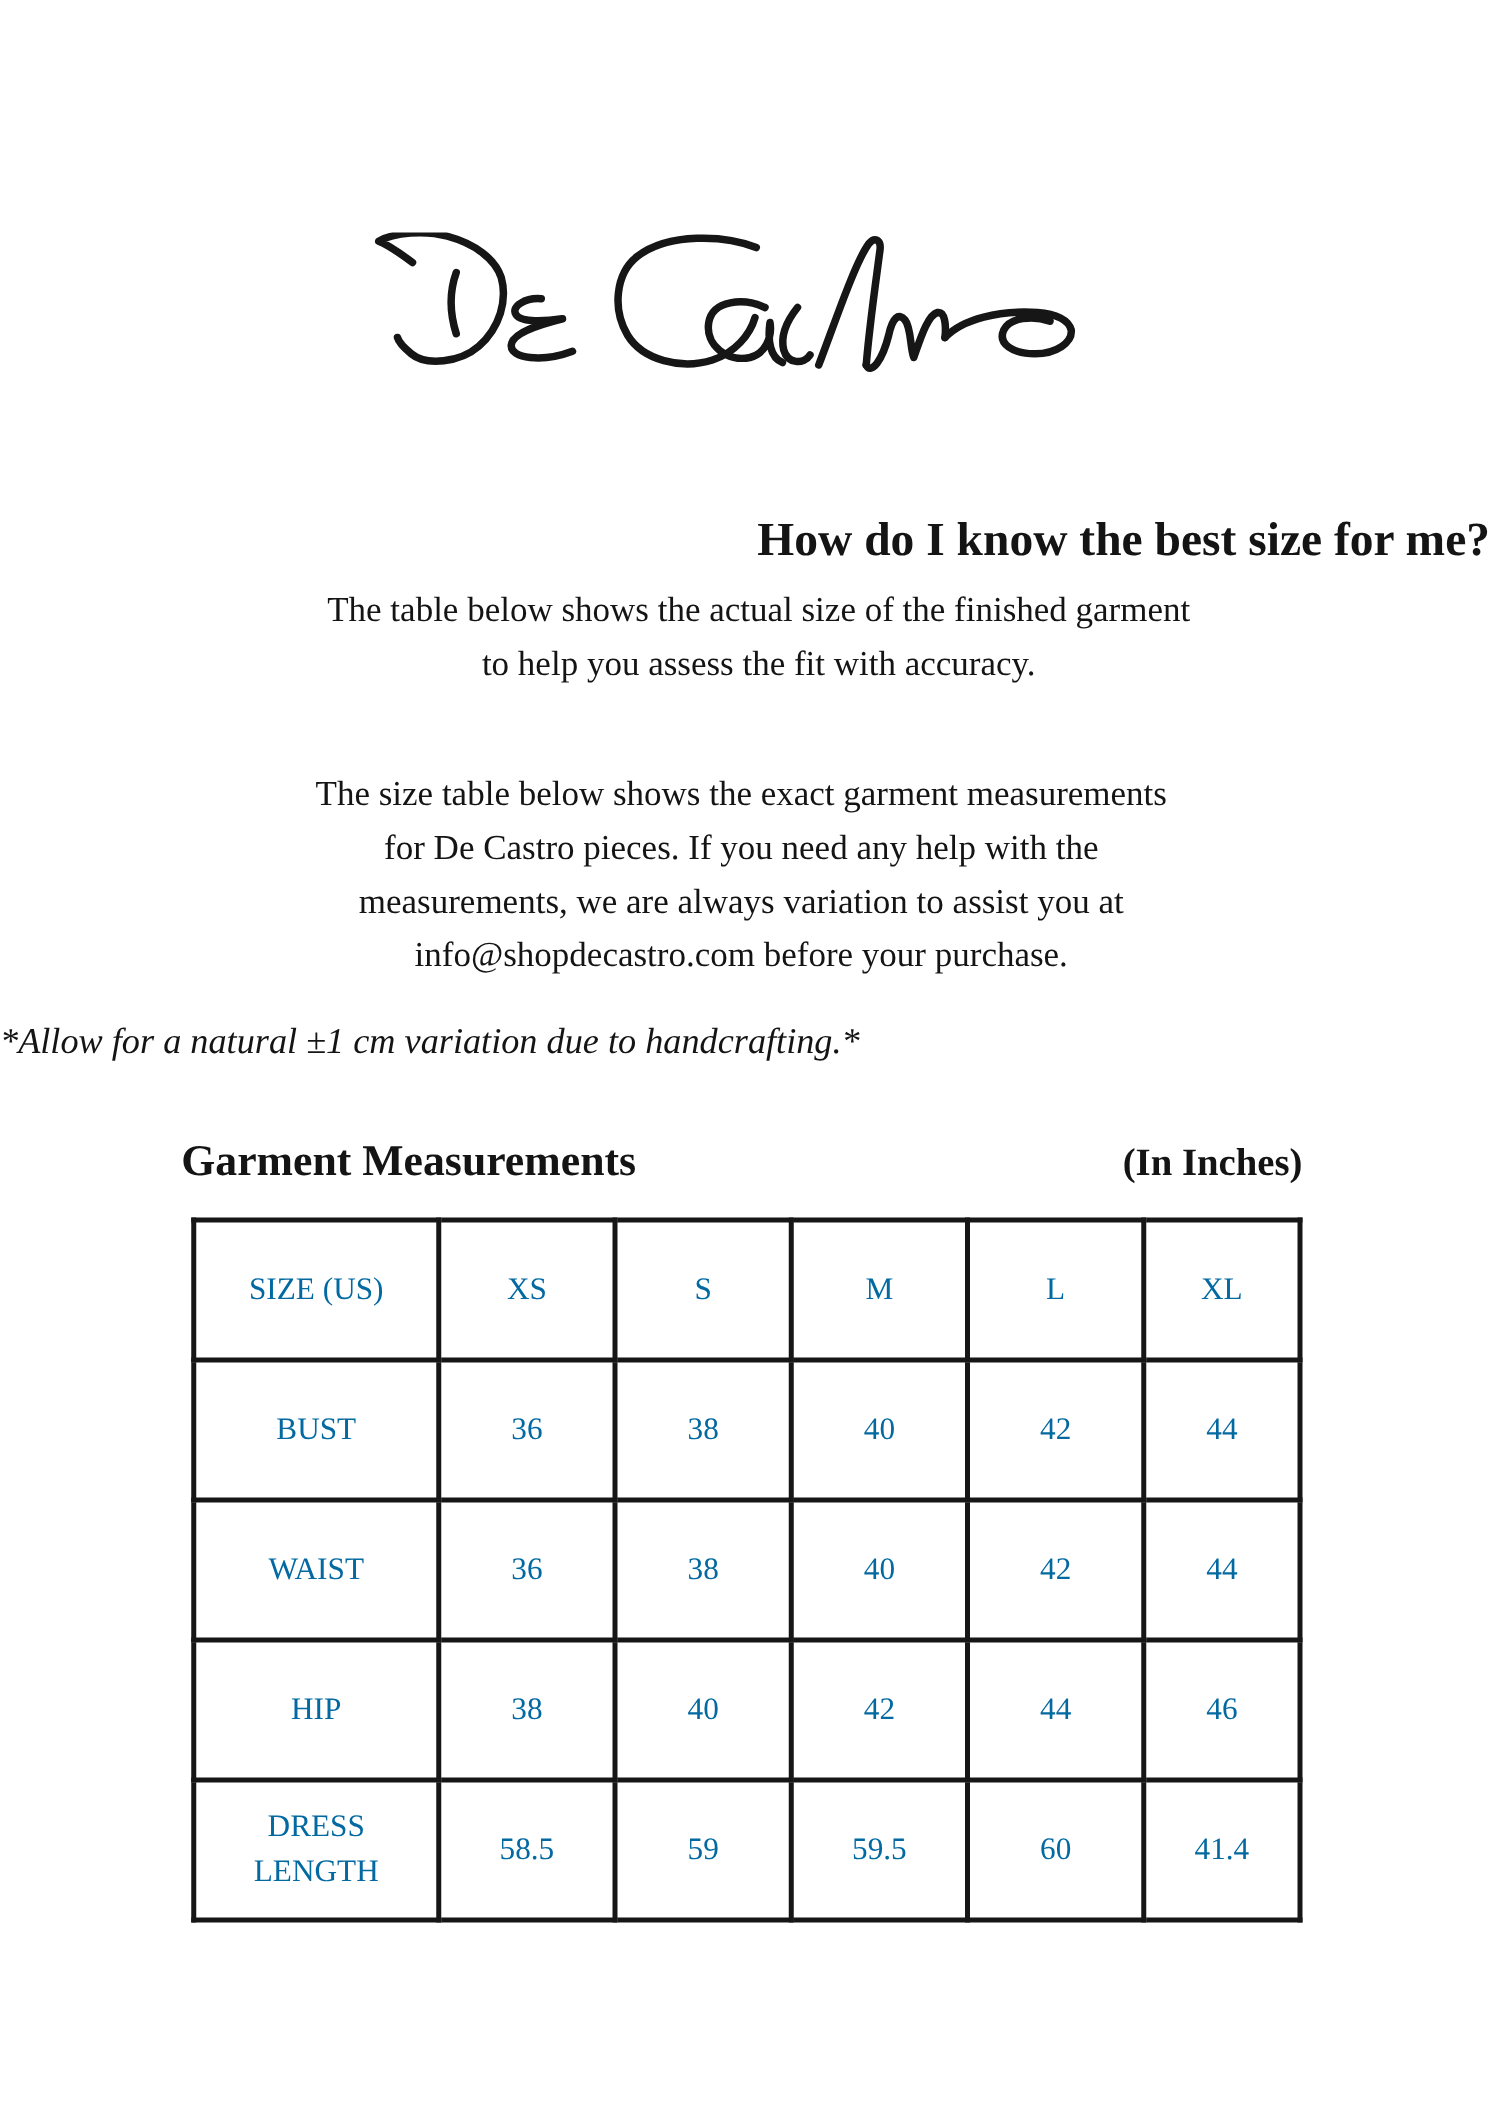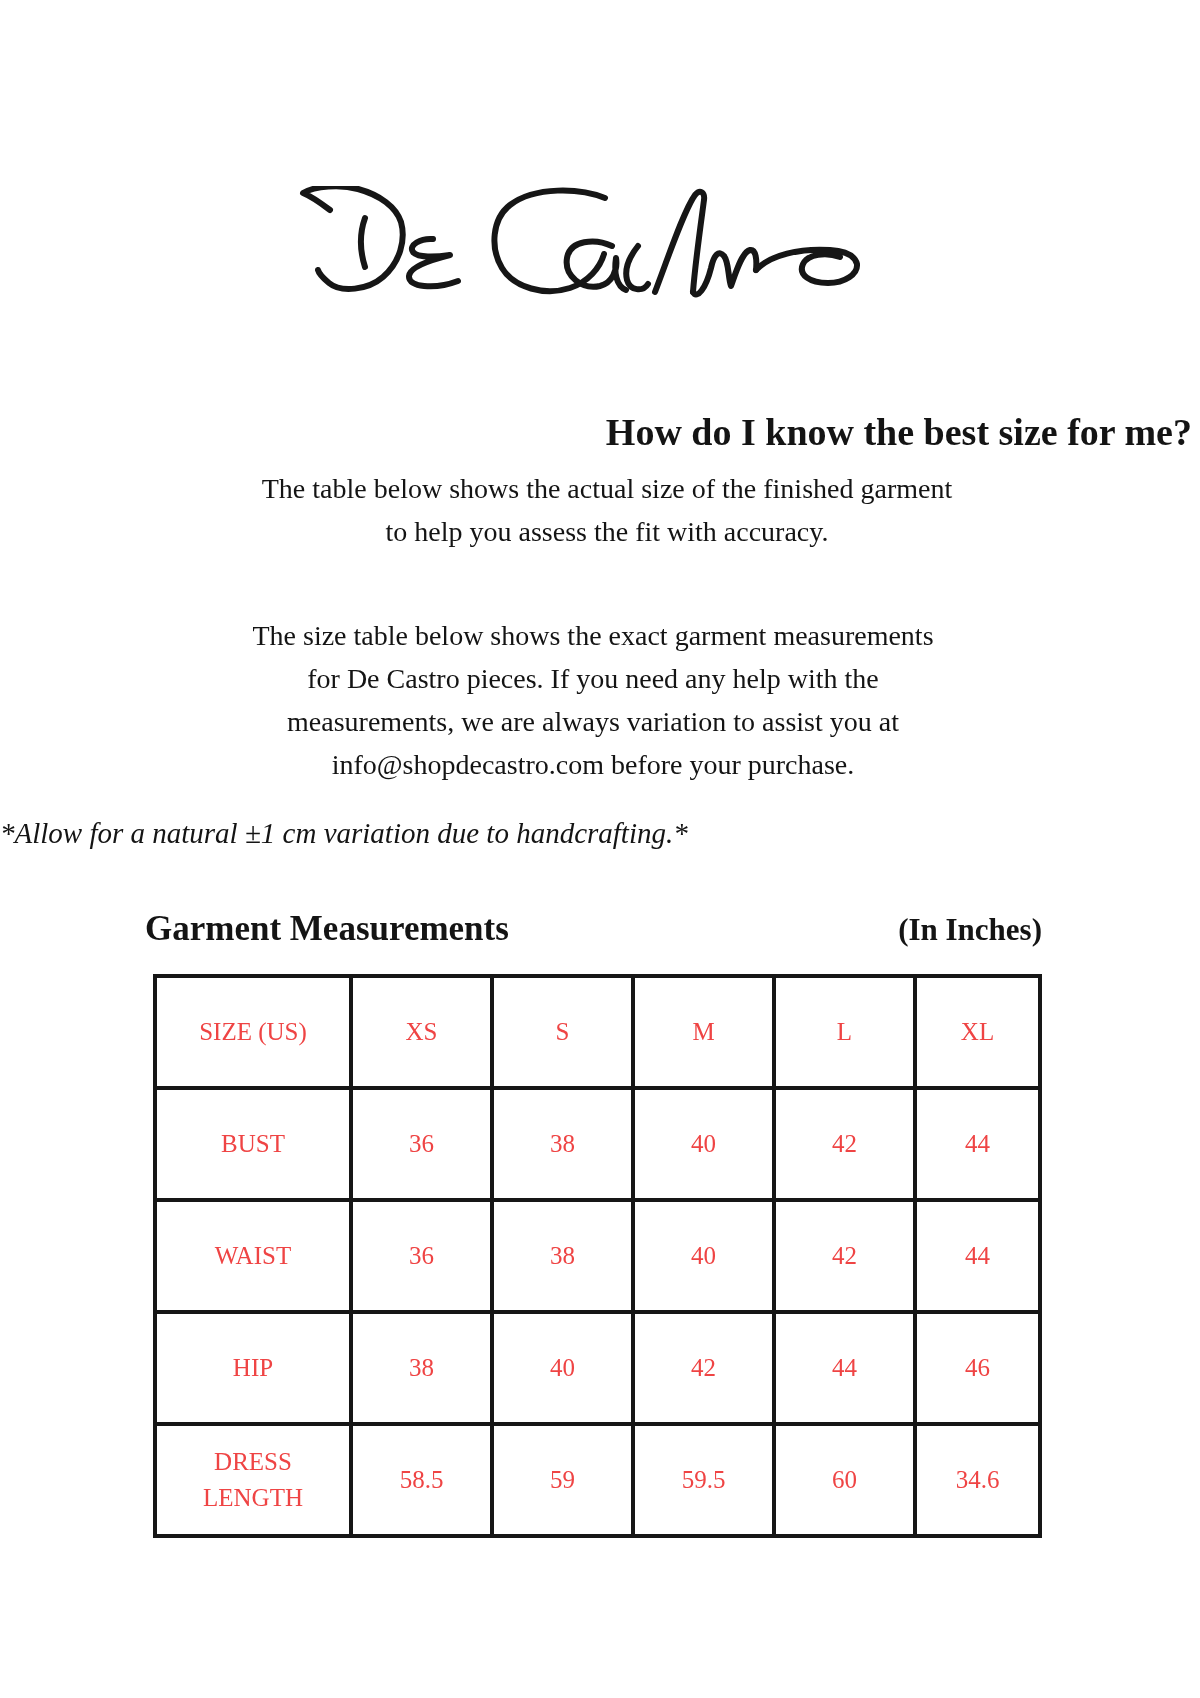--- a/index.html
+++ b/index.html
@@ -34,21 +34,21 @@
     position:absolute; left:145px; top:908px; width:897px;
     display:flex; justify-content:space-between; align-items:baseline;
   }
   .mtitle { font-weight:bold; font-size:35px; line-height:42px; }
   .munit  { font-weight:bold; font-size:31px; line-height:42px; }
 
   
   .tblwrap { position:absolute; left:153px; top:974px; }
   table.size {
     border-collapse:collapse; table-layout:fixed; width:889px;
-    font-size:25px; color:#ef4444;
+    font-size:25px; color:#0369a1;
   }
   table.size td, table.size th {
     border:4px solid #161616; text-align:center; vertical-align:middle;
     height:108px; padding:0; font-weight:normal; line-height:36px;
   }
   .cellwrap { display:block; margin:0 26px; }
   .c0 { width:196px; } .c1,.c2,.c3,.c4 { width:141px; } .c5 { width:125px; }
 </style>
 </head>
 <body>
@@ -150,19 +150,19 @@
             <td><span class="">46</span></td>
           </tr>
           <tr>
             <td>
               <span class="cellwrap">DRESS LENGTH</span>
             </td>
             <td><span class="">58.5</span></td>
             <td><span class="">59</span></td>
             <td><span class="">59.5</span></td>
             <td><span class="">60</span></td>
-            <td><span class="">34.6</span></td>
+            <td><span class="">41.4</span></td>
           </tr>
         </tbody>
     </table>
   </div>
 
 </div>
 
 </body></html>

